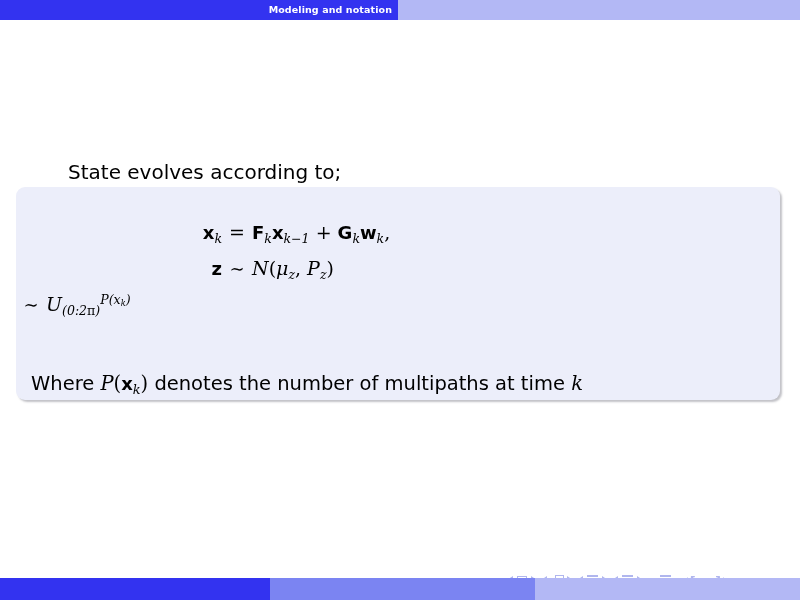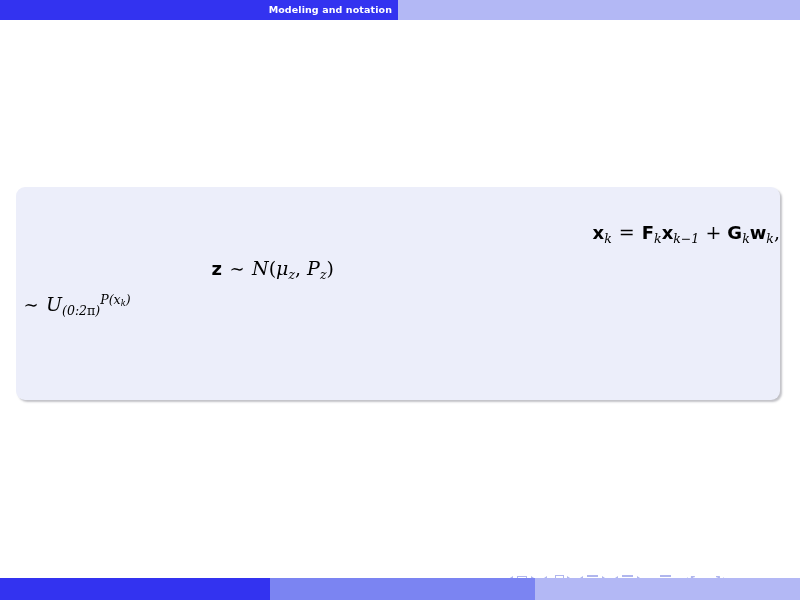--- a/index.html
+++ b/index.html
@@ -108,21 +108,20 @@
     white-space: nowrap;
     position: relative;
   }
   .eq-cond {
     position: absolute;
     left: 470px;
     white-space: nowrap;
   }
   .eqrow-rel {
     position: relative;
-    justify-content: flex-end;
   }
 
   .bvec { font-weight: bold; font-family: "DejaVu Sans", "Liberation Sans", sans-serif; font-size: 18px; }
   .ital { font-style: italic; }
   sub, sup {
     font-size: 0.66em;
     font-style: italic;
     line-height: 0;
   }
   sub { vertical-align: -0.28em; }
@@ -226,20 +225,21 @@
 
 <div class="headbar">
   <div class="headbar-left">
     <span class="headbar-title">Modeling and notation</span>
   </div>
   <div class="headbar-right"></div>
 </div>
 
 <div class="slide-body">
 
+  <div class="lead-line">State evolves according to;</div>
 
   <div class="block">
 
     <div class="eqs math">
 
       <div class="eqrow eqrow-rel">
         <span class="eq-lhs"><span class="bvec">x</span><sub>k</sub></span>
         <span class="eq-rel">=</span>
         <span class="eq-rhs"><span class="bvec">F</span><sub>k</sub><span class="bvec">x</span><sub>k−1</sub> + <span class="bvec">G</span><sub>k</sub><span class="bvec">w</span><sub>k</sub>,</span>
       </div>
@@ -250,20 +250,21 @@
         <span class="eq-rhs"><span class="ital">N</span>(<span class="ital">μ</span><sub>z</sub>, <span class="ital">P</span><sub>z</sub>)</span>
       </div>
 
       <div class="eqrow">
         <span class="eq-rel tilde">∼</span>
         <span class="eq-rhs"><span class="ital">U</span><sub>(0:2<span class="up">π</span>)</sub><sup><span class="ital">P</span>(<span class="ital">x</span><sub>k</sub>)</sup></span>
       </div>
 
     </div>
 
+    <div class="where-line"><span>Where </span><span class="mathbit"><span class="ital">P</span>(<span class="bvec">x</span><sub>k</sub>)</span><span> denotes the number of multipaths at time </span><span class="mathbit ital">k</span></div>
 
   </div>
 
   <div class="navbar">
 
     <span class="navgroup">
       <span class="tri-l"></span>
       <span class="sq"></span>
       <span class="tri-r"></span>
     </span>

